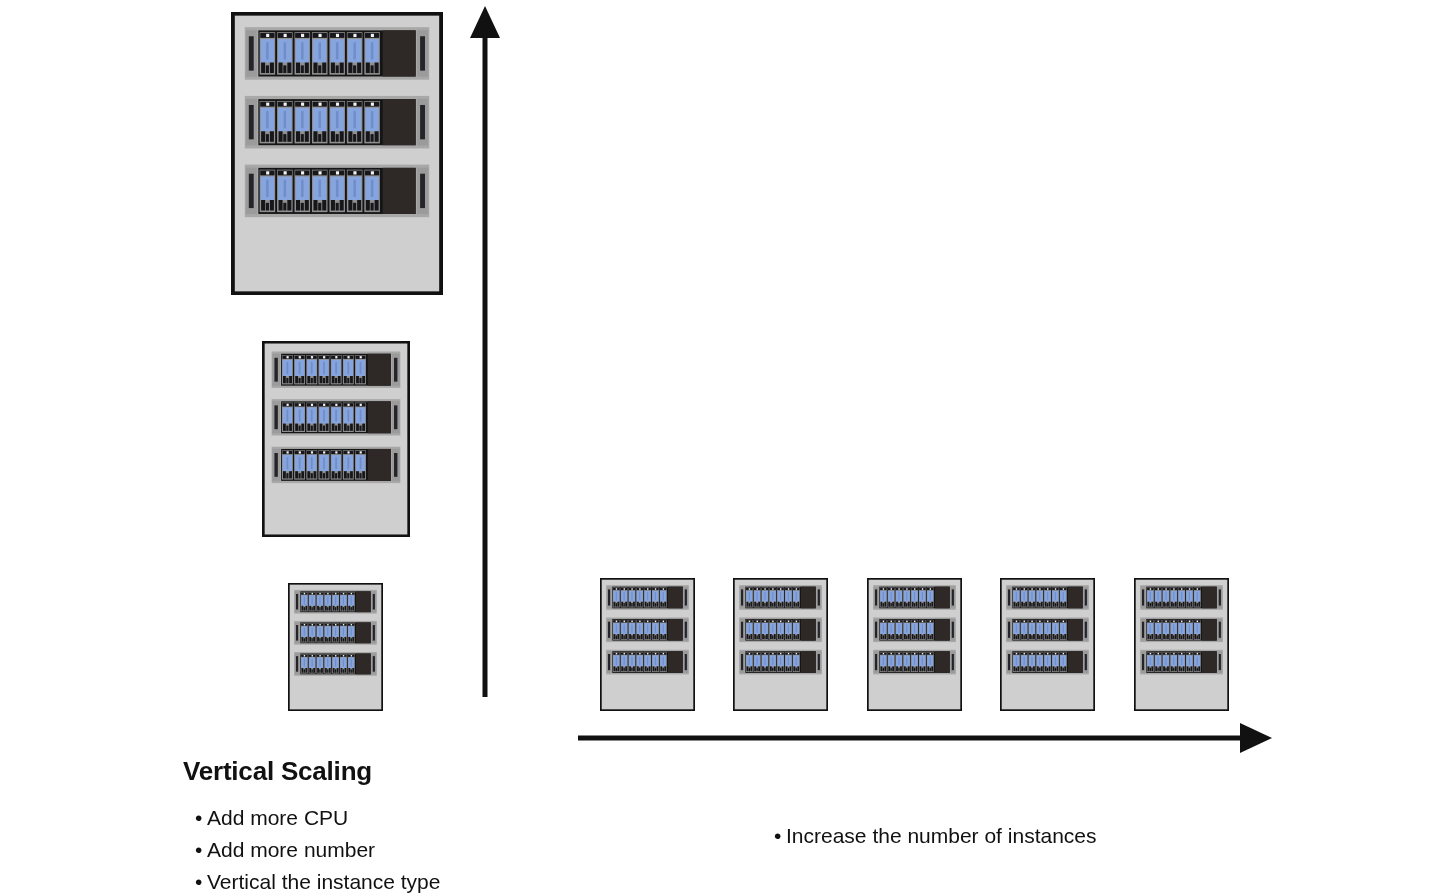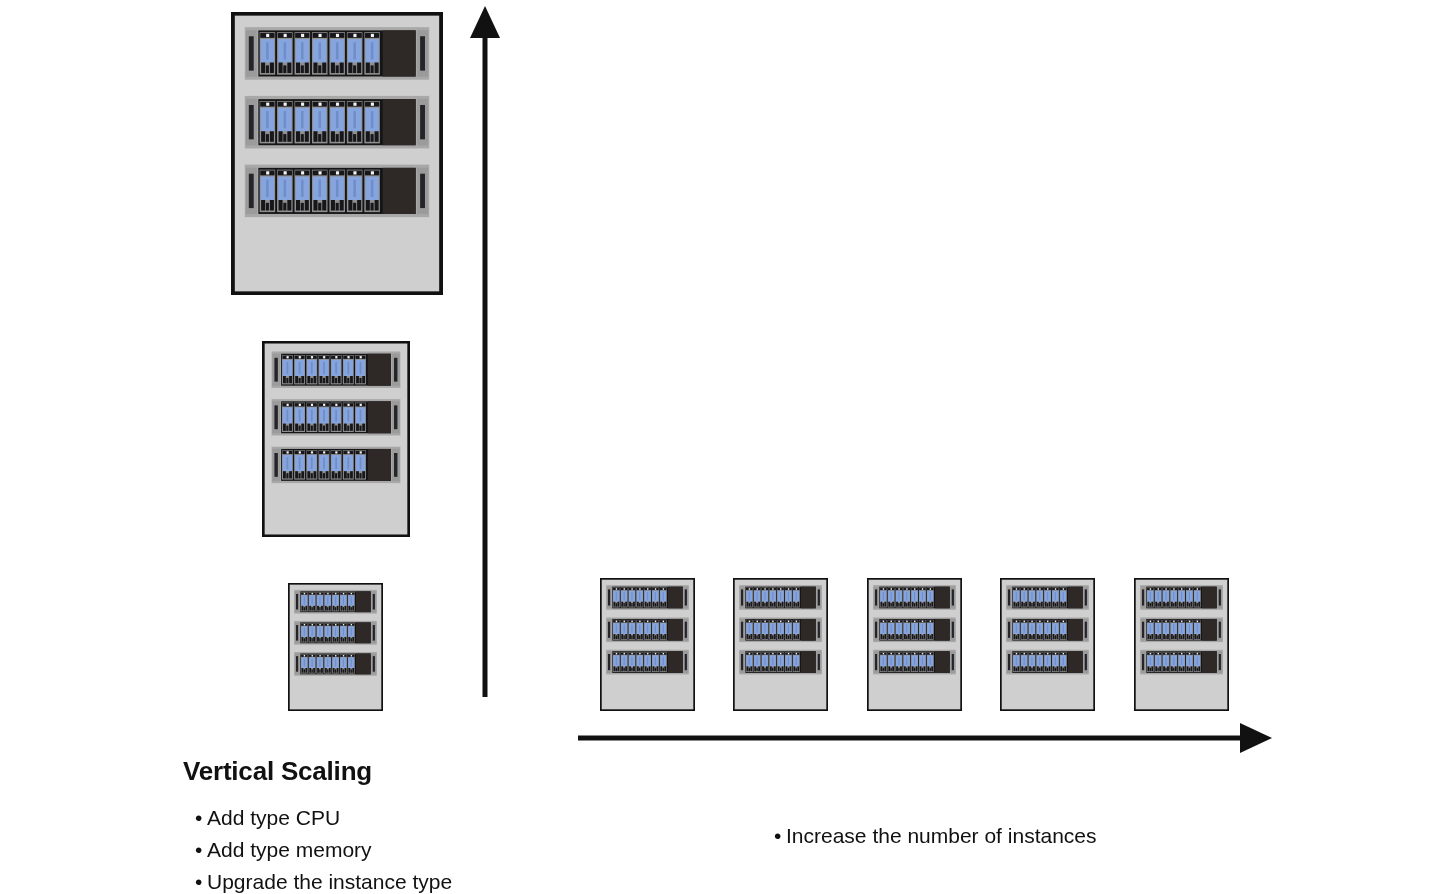--- a/index.html
+++ b/index.html
@@ -2012,22 +2012,22 @@
     </div>
   <div class="axis" id="horizontal-axis" style="left: 578px; top: 723px;">
       <svg width="694" height="30" viewBox="0 0 694 30">
         <rect x="0" y="12.5" width="668" height="5" fill="#111111"></rect>
         <polygon points="694,15 662,0 662,30" fill="#111111"></polygon>
       </svg>
     </div>
 
   <div class="caption caption-title" id="vertical-title" style="left: 183px; top: 757px;">Vertical Scaling</div>
   <ul class="bullet-list" id="vertical-bullets" style="left: 195px; top: 802px;">
-      <li class="bullet-item"><span class="dot">•</span><span>Add type CPU</span></li>
-      <li class="bullet-item"><span class="dot">•</span><span>Add type memory</span></li>
-      <li class="bullet-item"><span class="dot">•</span><span>Upgrade the instance type</span></li>
+      <li class="bullet-item"><span class="dot">•</span><span>Add more CPU</span></li>
+      <li class="bullet-item"><span class="dot">•</span><span>Add more number</span></li>
+      <li class="bullet-item"><span class="dot">•</span><span>Vertical the instance type</span></li>
     </ul>
 
   <ul class="bullet-list" id="horizontal-bullets" style="left: 774px; top: 820px;">
       <li class="bullet-item"><span class="dot">•</span><span>Increase the number of instances</span></li>
     </ul>
 
 </div>
 
 </body></html>

